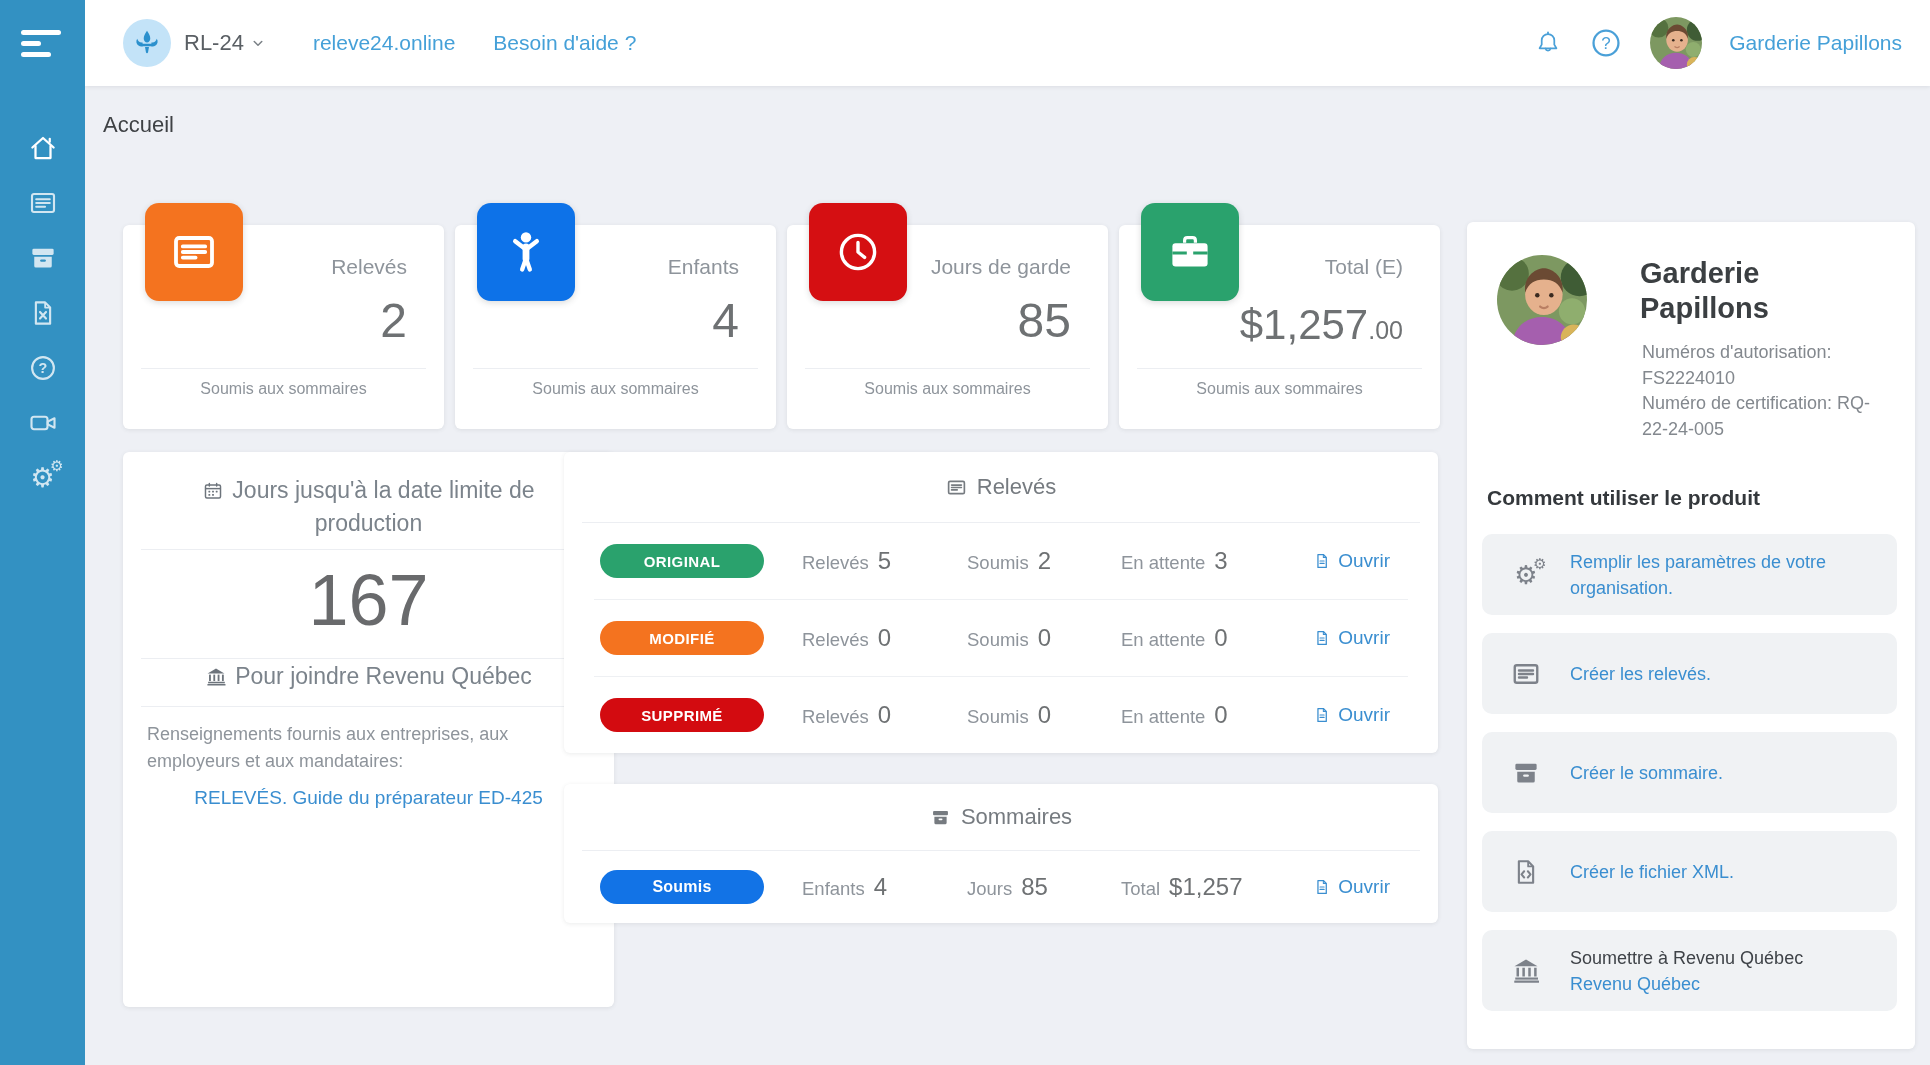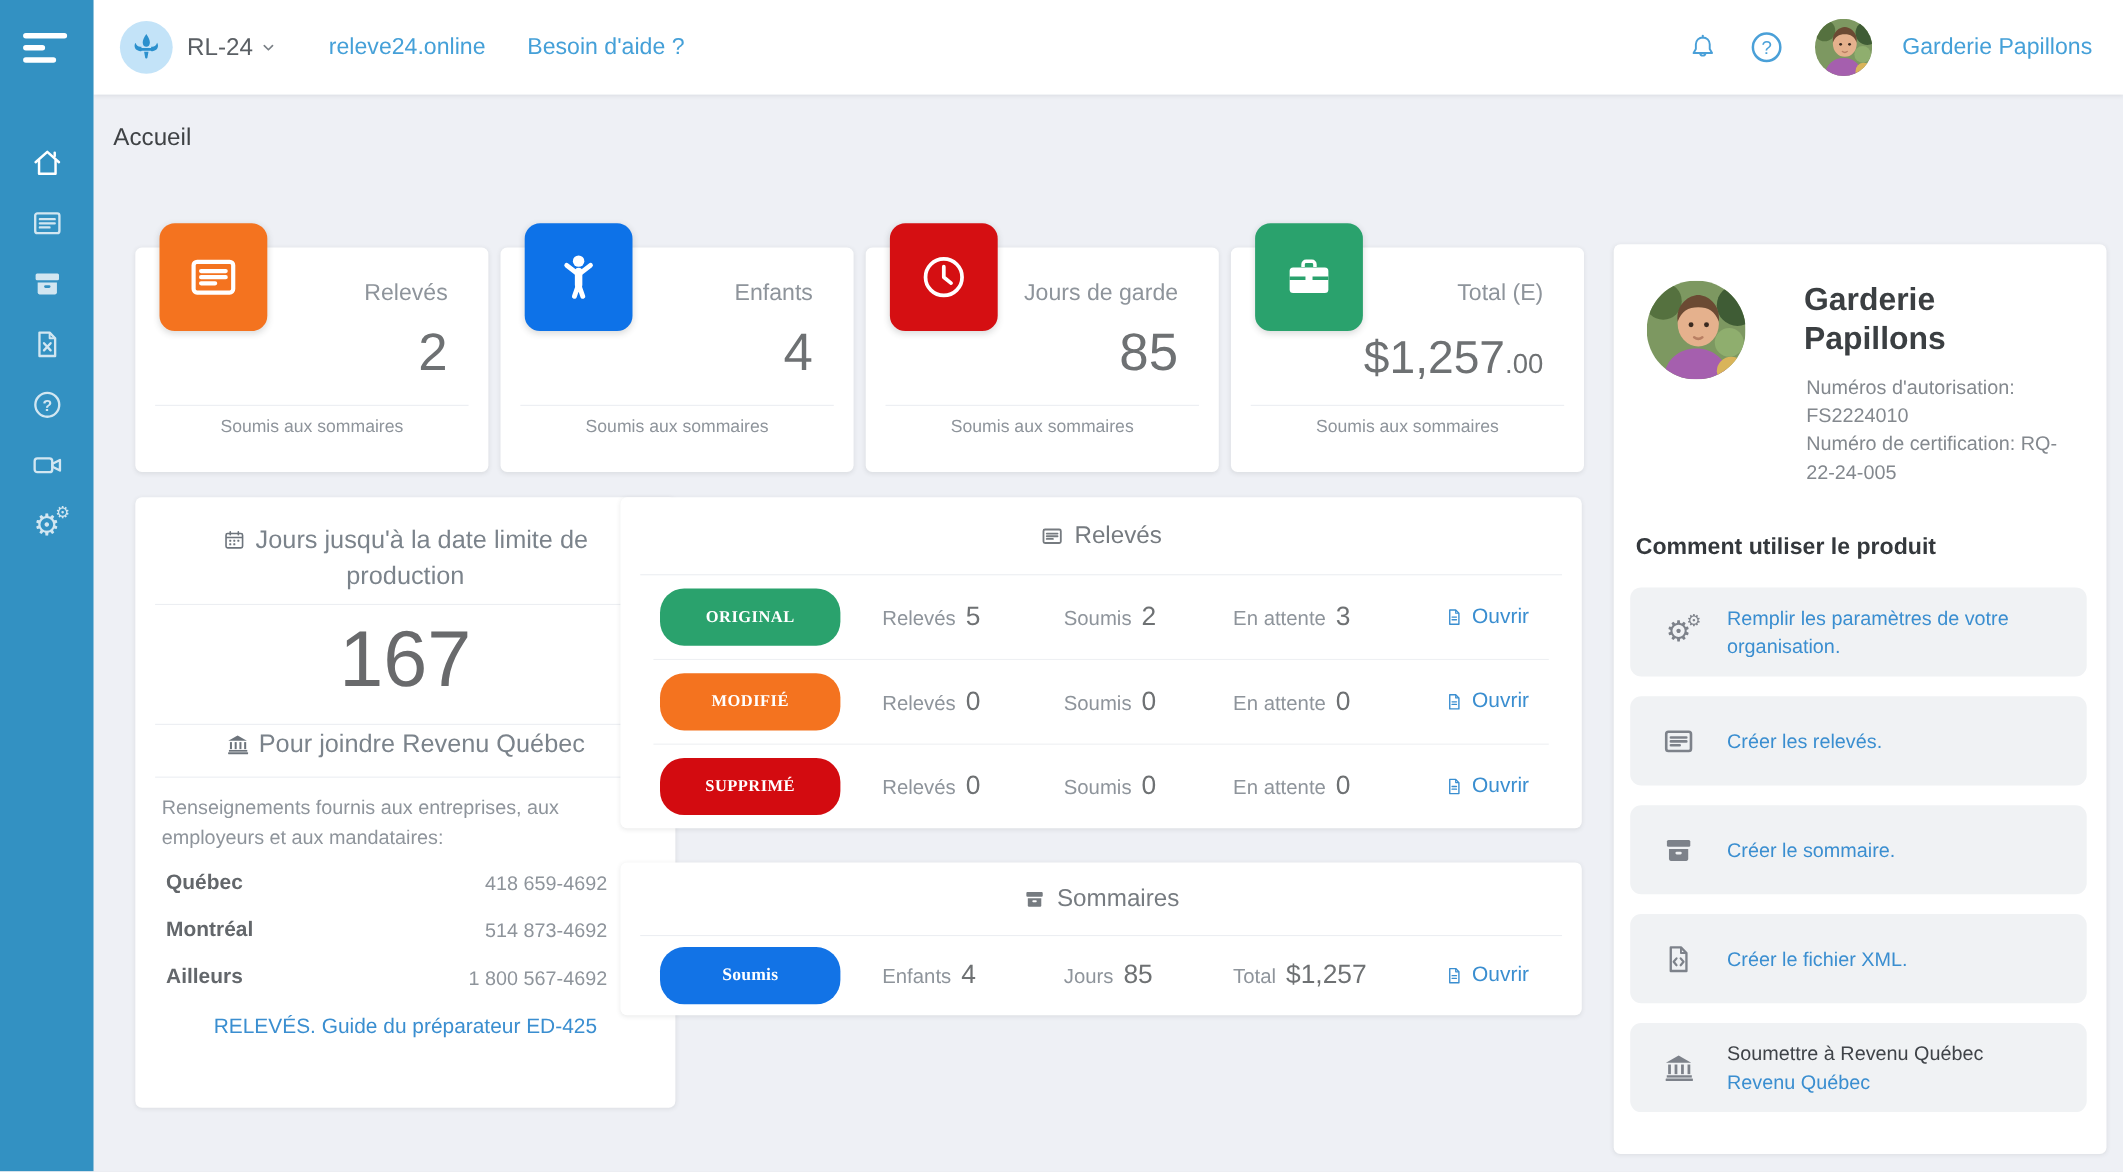--- a/index.html
+++ b/index.html
@@ -12,21 +12,21 @@
   .hamburger i{display:block;background:#fff;height:4.5px;border-radius:2.5px;margin-bottom:6.5px;}
   .hamburger i:nth-child(1){width:40px;}
   .hamburger i:nth-child(2){width:20px;}
   .hamburger i:nth-child(3){width:30px;}
   .side-nav{position:absolute;top:120px;left:0;width:85px;}
   .side-item{height:55px;display:flex;align-items:center;justify-content:center;color:#fff;opacity:.78;cursor:pointer;--slot:#3391c2;}
   .side-item.active{opacity:1;}
   .side-item svg{width:30px;height:30px;}
 
   
-  .header{position:absolute;left:85px;top:0;right:0;height:86px;background:#fff;display:flex;align-items:center;padding-left:24px;box-shadow:0 1px 4px rgba(50,60,70,.10);z-index:5;box-sizing:border-box;}
+  .header{position:absolute;left:85px;top:0;right:0;height:86px;background:#fff;display:flex;align-items:center;padding-left:38px;box-shadow:0 1px 4px rgba(50,60,70,.10);z-index:5;box-sizing:border-box;}
   .logo-circle{width:48px;height:48px;border-radius:50%;background:#c3e3f8;display:flex;align-items:center;justify-content:center;color:#2b90cd;flex:0 0 auto;}
   .logo-circle svg{width:28px;height:28px;}
   .brand{margin-left:13px;font-size:22px;color:#5a5f64;}
   .brand-chevron{margin-left:5px;color:#7a8086;display:flex;}
   .brand-chevron svg{width:18px;height:18px;}
   .hdr-link{font-size:21px;color:#45a0d8;text-decoration:none;cursor:pointer;}
   .hdr-link.site{margin-left:46px;}
   .hdr-link.help{margin-left:38px;}
   .hdr-right{margin-left:auto;display:flex;align-items:center;gap:27px;padding-right:28px;}
   .bell-btn{color:#4aa0d8;cursor:pointer;display:flex;}
@@ -80,21 +80,21 @@
   .dl-guide{margin-top:12px;text-align:center;font-size:19px;color:#3a8ed0;cursor:pointer;}
 
   
   #releves{left:564px;top:452px;width:874px;height:301px;}
   #releves .panel-head{height:70px;}
   #sommaires{left:564px;top:784px;width:874px;height:139px;}
   #sommaires .panel-head{height:66px;}
   .t-row{display:flex;align-items:center;height:76px;margin:0 30px;padding-right:18px;}
   .t-row + .t-row{border-top:1px solid #eef0f3;}
   #sommaires .t-row{height:72px;}
-  .pill{margin-left:6px;width:164px;height:52px;border-radius:22px;display:flex;align-items:center;justify-content:center;color:#fff;font-size:15px;font-weight:bold;letter-spacing:.4px;flex:0 0 auto;font-family:Liberation Serif, serif;}
+  .pill{margin-left:6px;width:164px;height:34px;border-radius:22px;display:flex;align-items:center;justify-content:center;color:#fff;font-size:15px;font-weight:bold;letter-spacing:.4px;flex:0 0 auto;}
   .pill-green{background:#2aa26d;}
   .pill-orange{background:#f4731f;}
   .pill-red{background:#d30b10;}
   .pill-blue{background:#1273e6;font-size:16px;letter-spacing:.2px;}
   .t-cell{display:flex;align-items:baseline;gap:9px;}
   .t-cell .lab{font-size:18.5px;color:#8e949b;}
   .t-cell .val{font-size:24px;color:#6e7173;}
   .c1{margin-left:38px;width:165px;}
   .c2{width:154px;}
   .c3{width:170px;}
@@ -381,34 +381,20 @@
     <hr class="dl-hr hr1">
     <div class="dl-days">167</div>
     <hr class="dl-hr hr2">
     <div class="dl-contact">
       <svg>
           <use href="#sym-bank"></use>
         </svg><span>Pour joindre Revenu Québec</span>
     </div>
     <hr class="dl-hr hr3">
     <div class="dl-note">Renseignements fournis aux entreprises, aux employeurs et aux mandataires:</div>
-    <div class="dl-phones">
-      <div class="phone-row">
-        <span class="phone-region">Québec</span>
-        <span class="phone-number">418 659-4692</span>
-      </div>
-      <div class="phone-row">
-        <span class="phone-region">Montréal</span>
-        <span class="phone-number">514 873-4692</span>
-      </div>
-      <div class="phone-row">
-        <span class="phone-region">Ailleurs</span>
-        <span class="phone-number">1 800 567-4692</span>
-      </div>
-    </div>
     <div class="dl-guide">RELEVÉS. Guide du préparateur ED-425</div>
   </section>
 
   <section class="panel" id="releves">
     <div class="panel-head">
       <svg>
           <use href="#sym-news"></use>
         </svg>
         <span>Relevés</span>
     </div>

